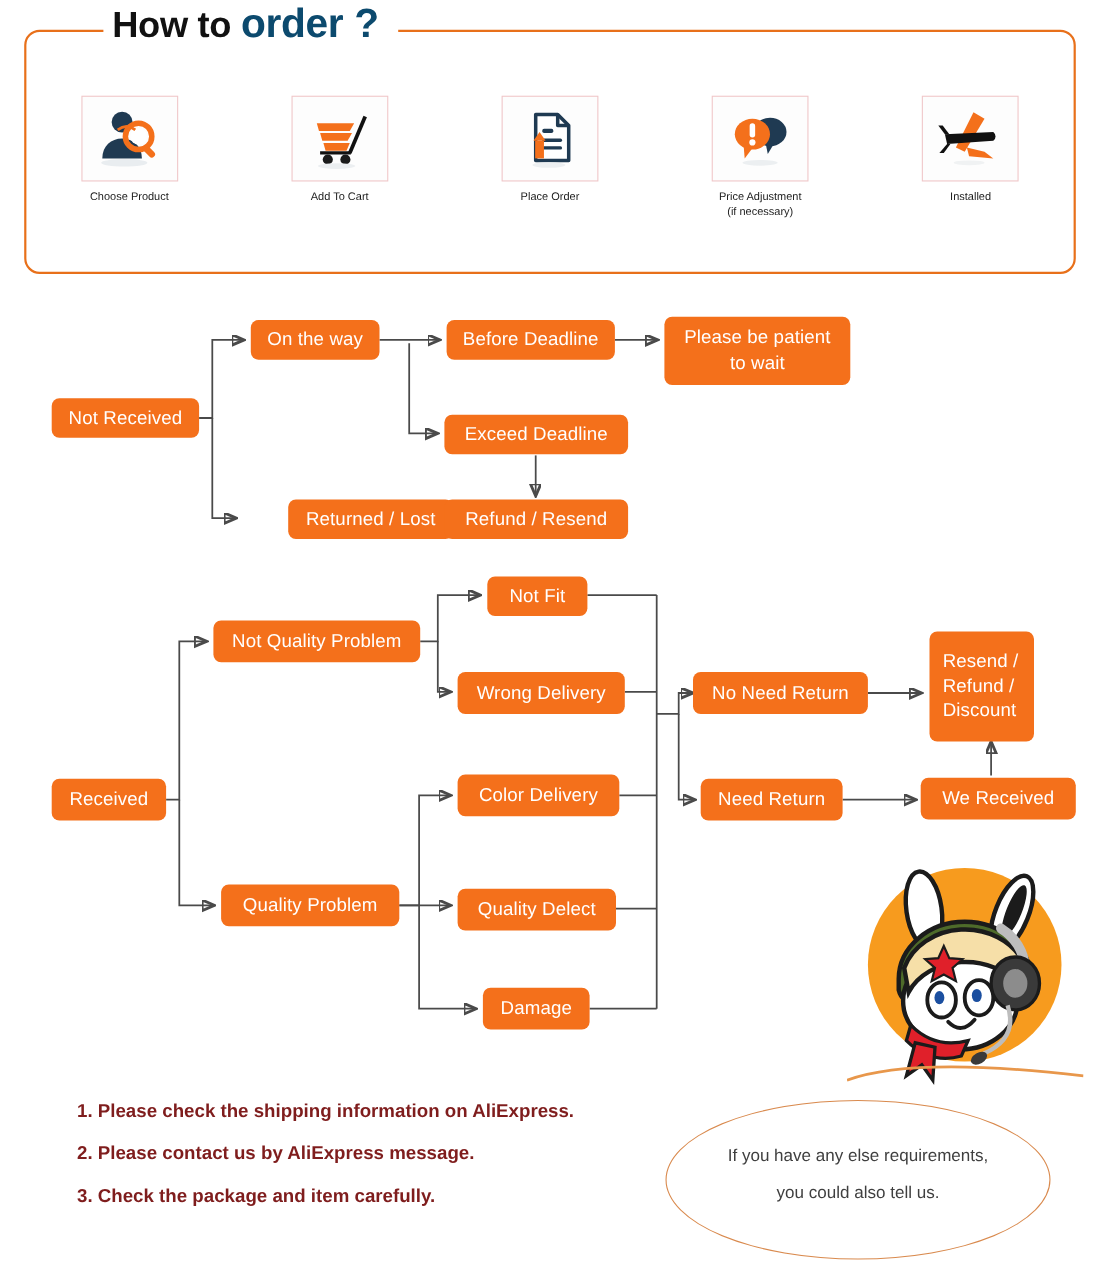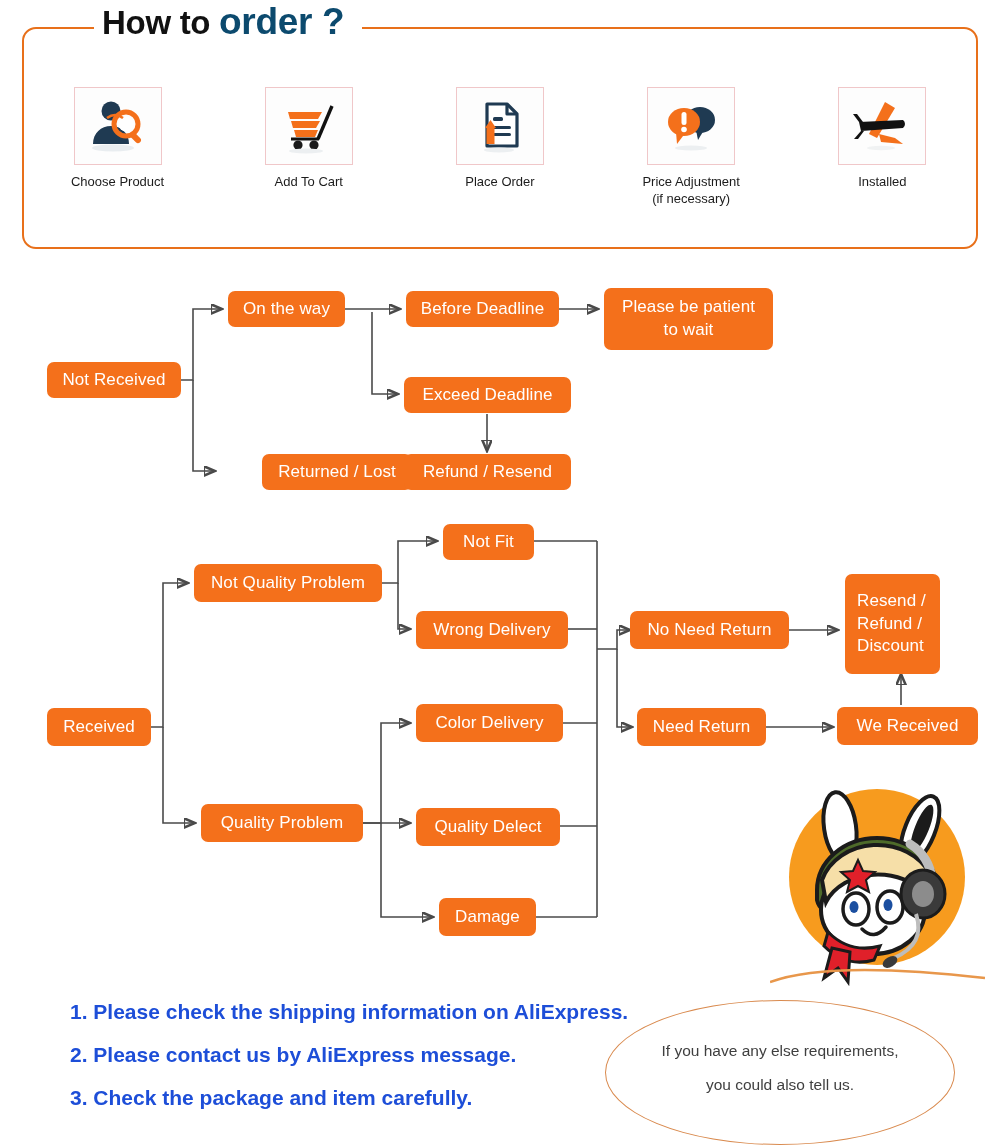--- a/index.html
+++ b/index.html
@@ -43,21 +43,21 @@
     width:150px; display:flex; flex-direction:column; align-items:center;
   }
   .step-box{
     width:88px; height:78px;
     border:1px solid #F0C7C9;
     background:#fdfdfd;
     display:flex; align-items:center; justify-content:center;
     position:relative;
   }
   .step-label{
-    margin-top:9px; font-size:13px; color:#1c1c1c; text-align:center;
+    margin-top:9px; font-size:10px; color:#1c1c1c; text-align:center;
     line-height:1.28; white-space:pre-line;
   }
 
   
   .fc{ position:absolute; left:0; top:0; width:1000px; }
   .node{
     position:absolute;
     background:#F4701B;
     color:#ffffff;
     border-radius:7px;
@@ -73,21 +73,21 @@
   svg.wires line, svg.wires path, svg.wires polyline{
     stroke:#4a4a4a; stroke-width:1.6; fill:none;
   }
 
   
   #mascot{ position:absolute; left:770px; top:782px; width:215px; height:210px; }
 
   
   #notes{ position:absolute; left:70px; top:1000px; width:560px; }
   .note-line{
-    color:#1d4ed8; font-weight:bold; font-size:21px;
+    color:#7f1d1d; font-weight:bold; font-size:17px;
     margin-bottom:19px; white-space:nowrap;
   }
   #bubble{
     position:absolute; left:605px; top:1000px; width:350px; height:145px;
   }
   #bubble .ellipse{
     position:absolute; inset:0;
     border:1.4px solid #D98A4E;
     border-radius:50%;
   }

